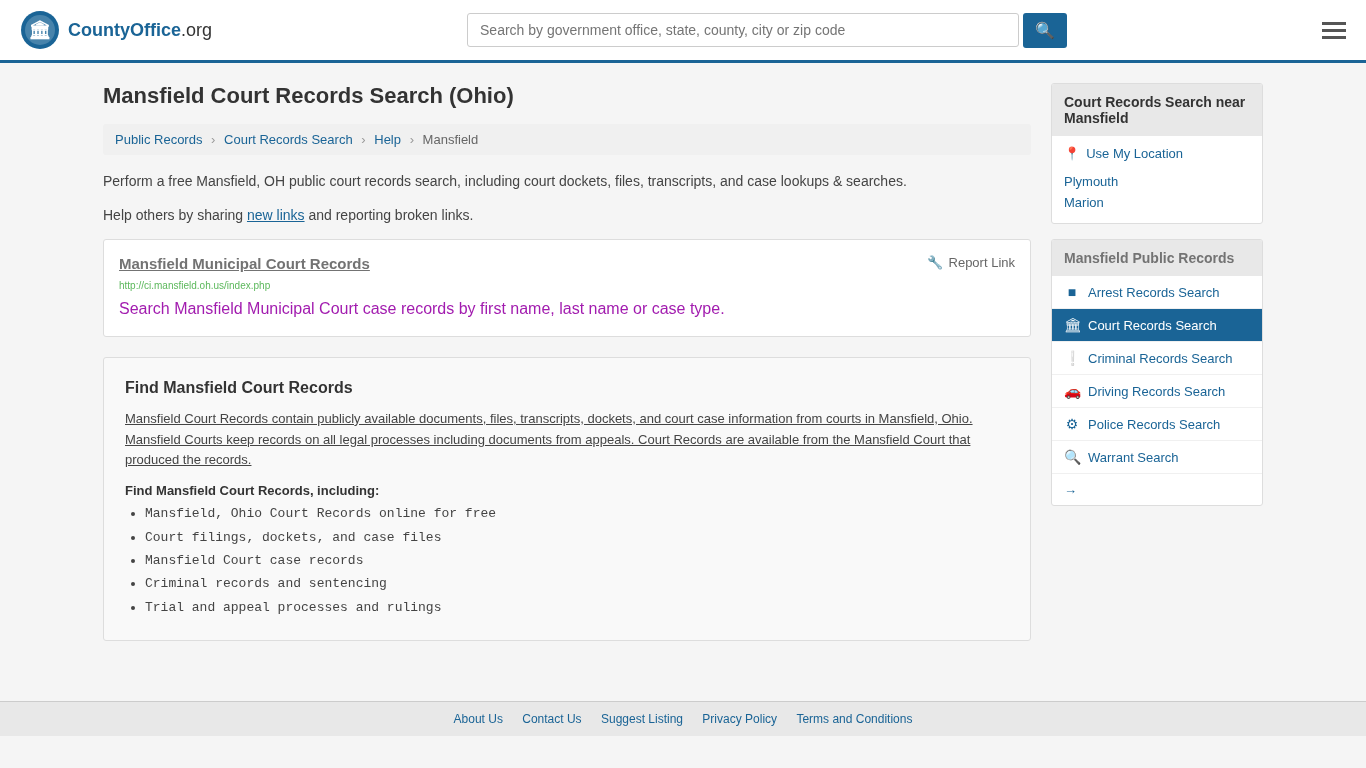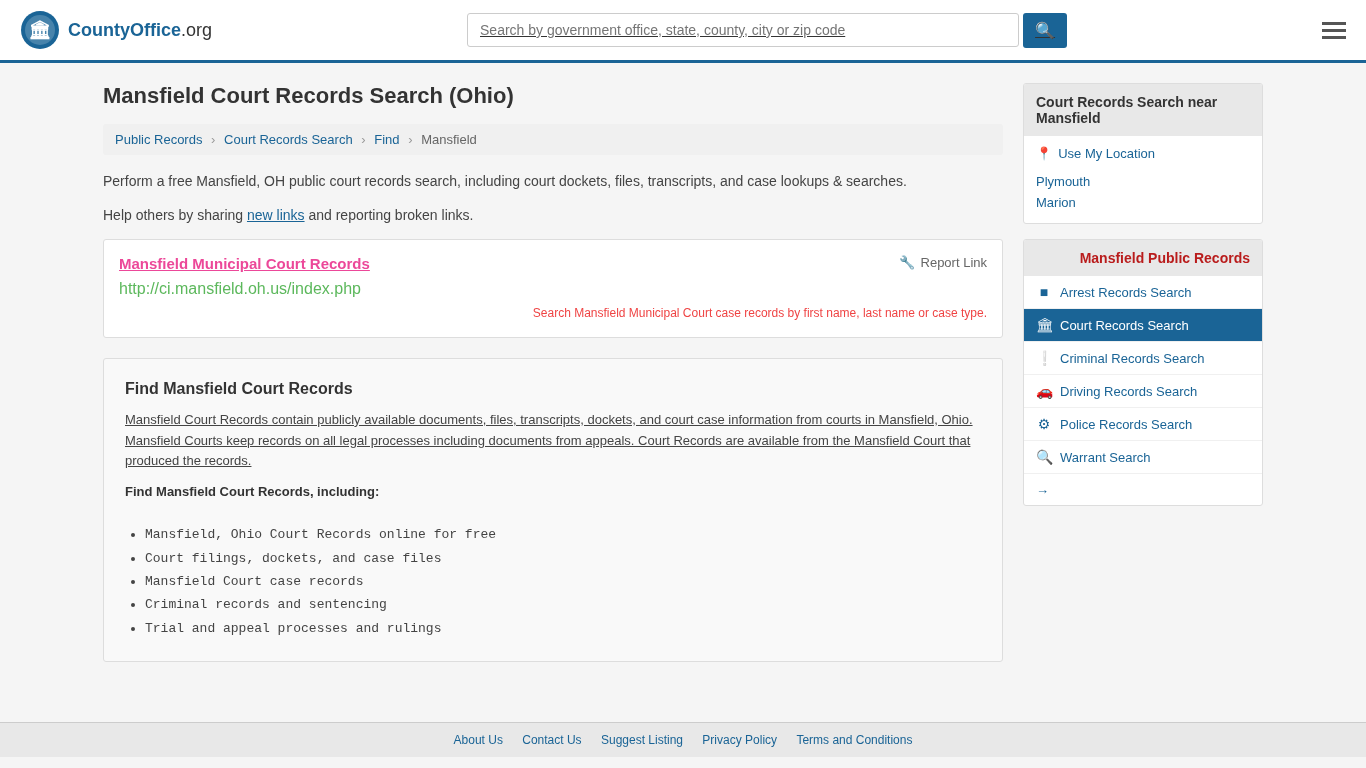--- a/index.html
+++ b/index.html
@@ -23,21 +23,20 @@
       width: 40px;
       height: 40px;
     }
     .search-area {
       display: flex;
       align-items: center;
       gap: 4px;
       flex: 1;
       max-width: 600px;
       margin: 0 8px;
-      text-decoration: underline;
     }
     .search-input {
       flex: 1;
       padding: 8px 12px;
       border: 1px solid #ccc;
       border-radius: 3px;
       font-size: 14px;
       color: #999;
     }
     .search-btn {
@@ -71,21 +70,21 @@
       max-width: 1200px;
       margin: 0 auto;
       padding: 20px;
       display: flex;
       gap: 20px;
     }
     .content-area {
       flex: 1;
     }
     .sidebar {
-      width: 240px;
+      width: 212px;
       flex-shrink: 0;
     }
 
     
     .page-title {
       font-size: 22px;
       font-weight: bold;
       color: #333;
       margin-bottom: 15px;
     }
@@ -126,42 +125,41 @@
     }
     .record-card-header {
       display: flex;
       justify-content: space-between;
       align-items: flex-start;
       margin-bottom: 8px;
     }
     .record-title {
       font-size: 15px;
       font-weight: bold;
-      color: #ec4899;
+      color: #737373;
       text-decoration: underline;
       cursor: pointer;
     }
     .report-link {
       display: flex;
       align-items: center;
       gap: 5px;
       color: #666;
       font-size: 13px;
       cursor: pointer;
     }
     .record-url {
       color: #5cb85c;
+      font-size: 10px;
+      margin-bottom: 6px;
+    }
+    .record-desc {
+      color: #a21caf;
       font-size: 16px;
-      margin-bottom: 6px;
-    }
-    .record-desc {
-      color: #ef4444;
-      font-size: 12px;
       line-height: 1.5;
-      text-align: right;
     }
 
     
     .find-section {
       background: #f9f9f9;
       border: 1px solid #ddd;
       border-radius: 3px;
       padding: 21px;
       margin-bottom: 20px;
     }
@@ -174,21 +172,21 @@
     .find-desc {
       line-height: 1.6;
       color: #444;
       margin-bottom: 12px;
       font-size: 13px;
       text-decoration: underline;
     }
     .find-subtitle {
       font-weight: bold;
       color: #333;
-      margin-bottom: 24px;
+      margin-bottom: 4px;
       font-size: 13px;
     }
     .find-list {
       list-style: disc;
       padding-left: 20px;
       line-height: 1.8;
       color: #444;
       font-size: 13px;
       font-family: Liberation Mono, monospace;
     }
@@ -230,22 +228,21 @@
       font-size: 13px;
       padding: 3px 0;
     }
 
     
     .sidebar-records-header {
       background: #e8e8e8;
       padding: 10px 12px;
       font-weight: bold;
       font-size: 14px;
-      color: #b91c1c;
-      text-align: right;
+      color: #737373;
     }
     .sidebar-record-item {
       display: flex;
       align-items: center;
       gap: 8px;
       padding: 8px 12px;
       font-size: 13px;
       cursor: pointer;
       border-bottom: 1px solid #f0f0f0;
       text-decoration: none;
@@ -316,21 +313,21 @@
 <div class="main-container">
 
   <div class="content-area">
     <h1 class="page-title">Mansfield Court Records Search (Ohio)</h1>
 
     <div class="breadcrumb">
       <a href="#">Public Records</a>
       <span class="sep">›</span>
       <a href="#">Court Records Search</a>
       <span class="sep">›</span>
-      <a href="#">Find</a>
+      <a href="#">Help</a>
       <span class="sep">›</span>
       <span>Mansfield</span>
     </div>
 
     <p class="desc-text">Perform a free Mansfield, OH public court records search, including court dockets, files, transcripts, and case lookups &amp; searches.</p>
     <p class="desc-text">
       <span>Help others by sharing</span>
       <a href="#">new links</a>
       <span>and reporting broken links.</span>
     </p>

